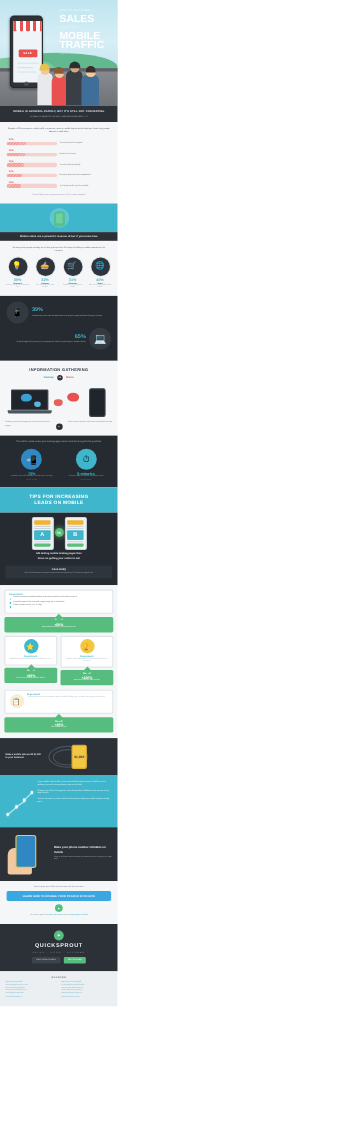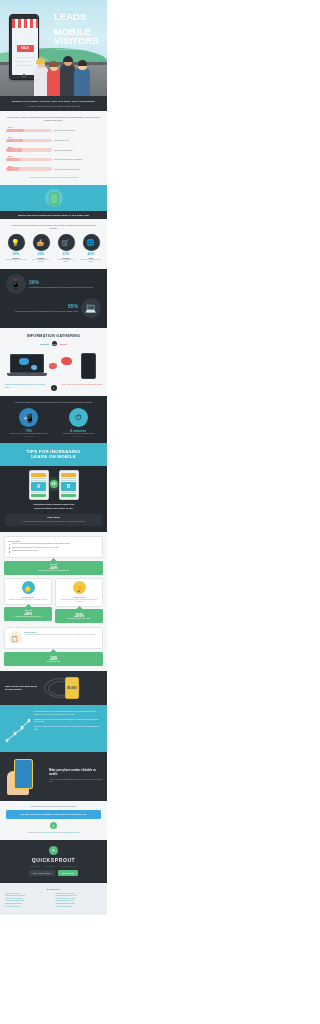--- a/index.html
+++ b/index.html
@@ -255,24 +255,24 @@
         <div class="sale-tag">SALE</div>
         <div class="shop-line" style="left:4px; top:38px; width:19px;"></div>
         <div class="shop-line" style="left:4px; top:42px; width:14px;"></div>
         <div class="shop-line" style="left:4px; top:46px; width:17px;"></div>
       </div>
       <div class="home"></div>
     </div>
 
     <div class="hero-title">
       <div class="ht-kicker">HOW TO GET MORE</div>
-      <div class="ht-big">LEADS</div>
+      <div class="ht-big">SALES</div>
       <div class="ht-sub">FROM YOUR</div>
       <div class="ht-big">MOBILE</div>
-      <div class="ht-big">VISITORS</div>
+      <div class="ht-big">TRAFFIC</div>
       <div class="ht-foot">A QUICK SPROUT GUIDE TO MOBILE CONVERSION</div>
     </div>
 
     <div class="crowd">
       <div class="person" style="left:0; width:14px; height:30px; background:#e7e9ec;"></div>
       <div class="head" style="left:3px; bottom:28px; width:8px; height:8px; background:#f0c9a0;"></div>
       <div class="head" style="left:2.4px; bottom:32px; width:9px; height:6px; background:#e7c24a; border-radius:5px 5px 0 0;"></div>
 
       <div class="person" style="left:13px; width:14px; height:27px; background:#e8514f;"></div>
       <div class="head" style="left:16px; bottom:25px; width:8px; height:8px; background:#f0c9a0;"></div>

